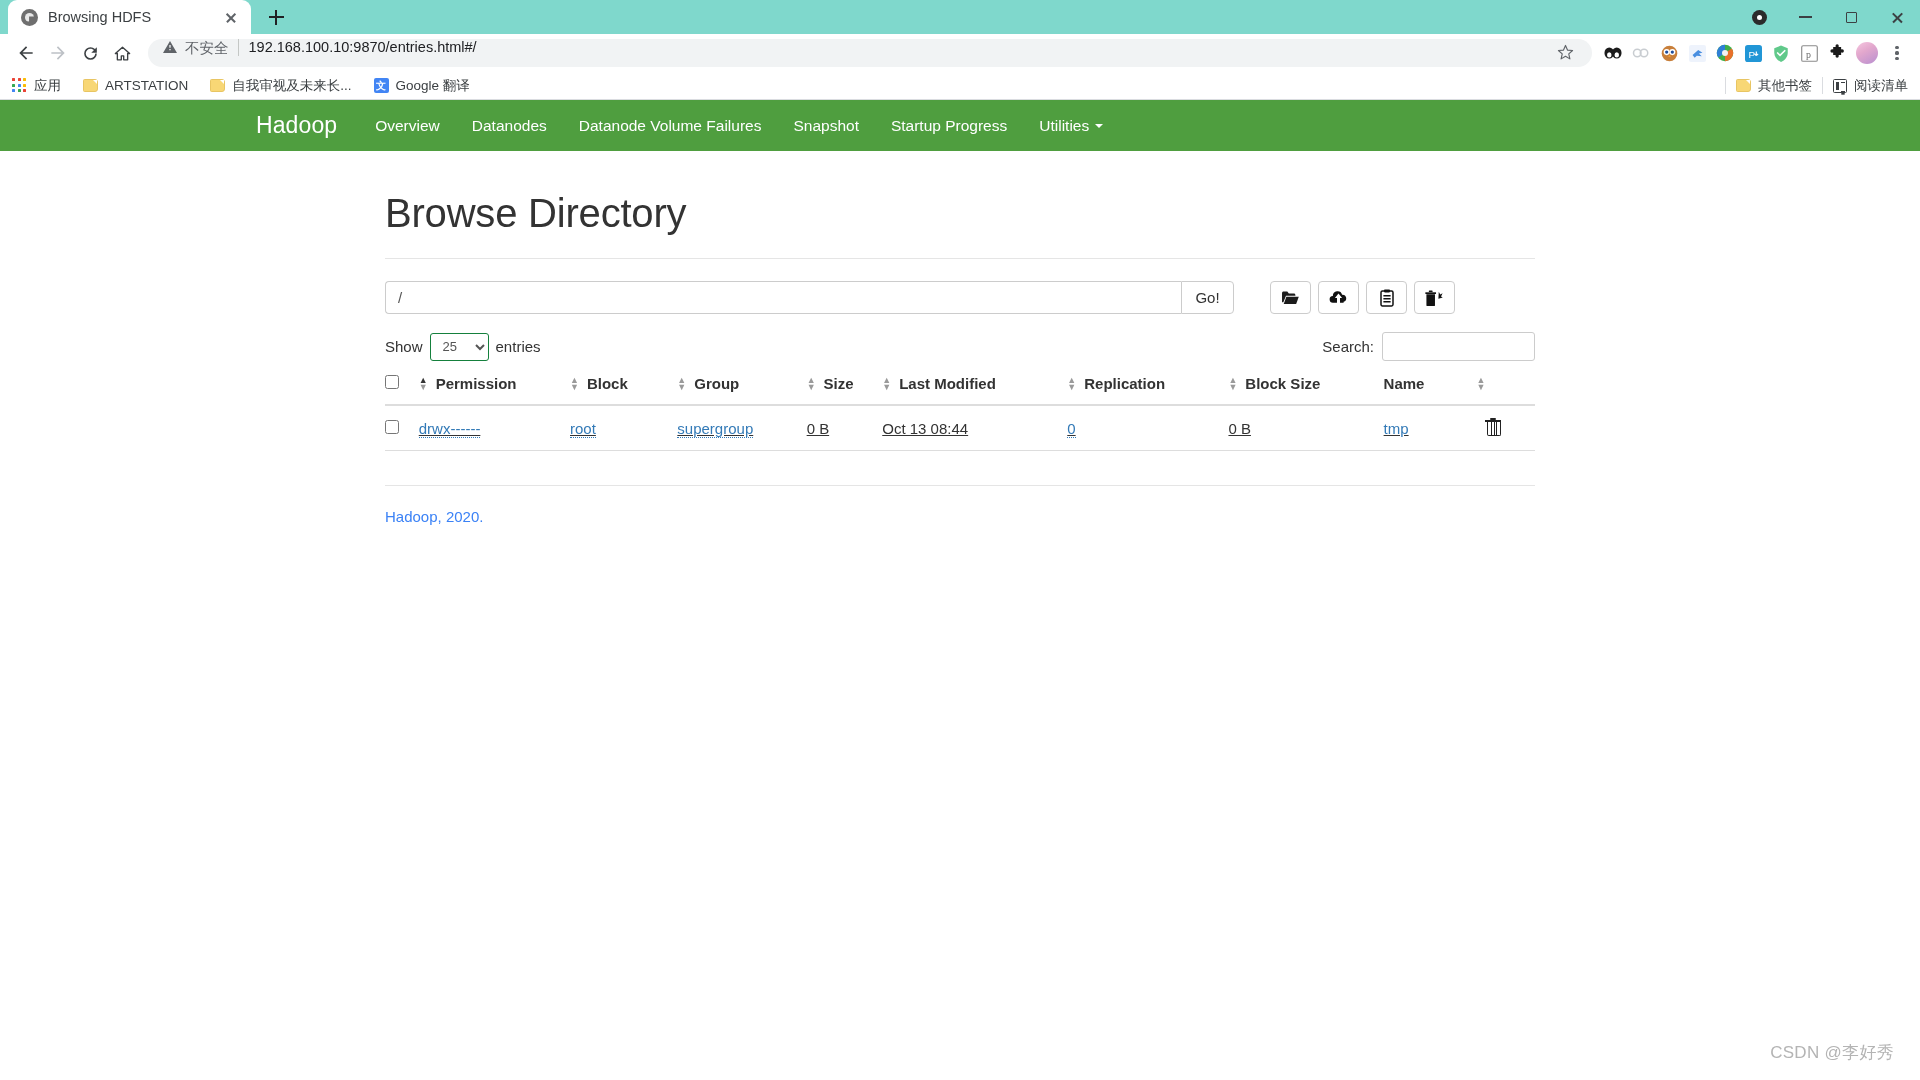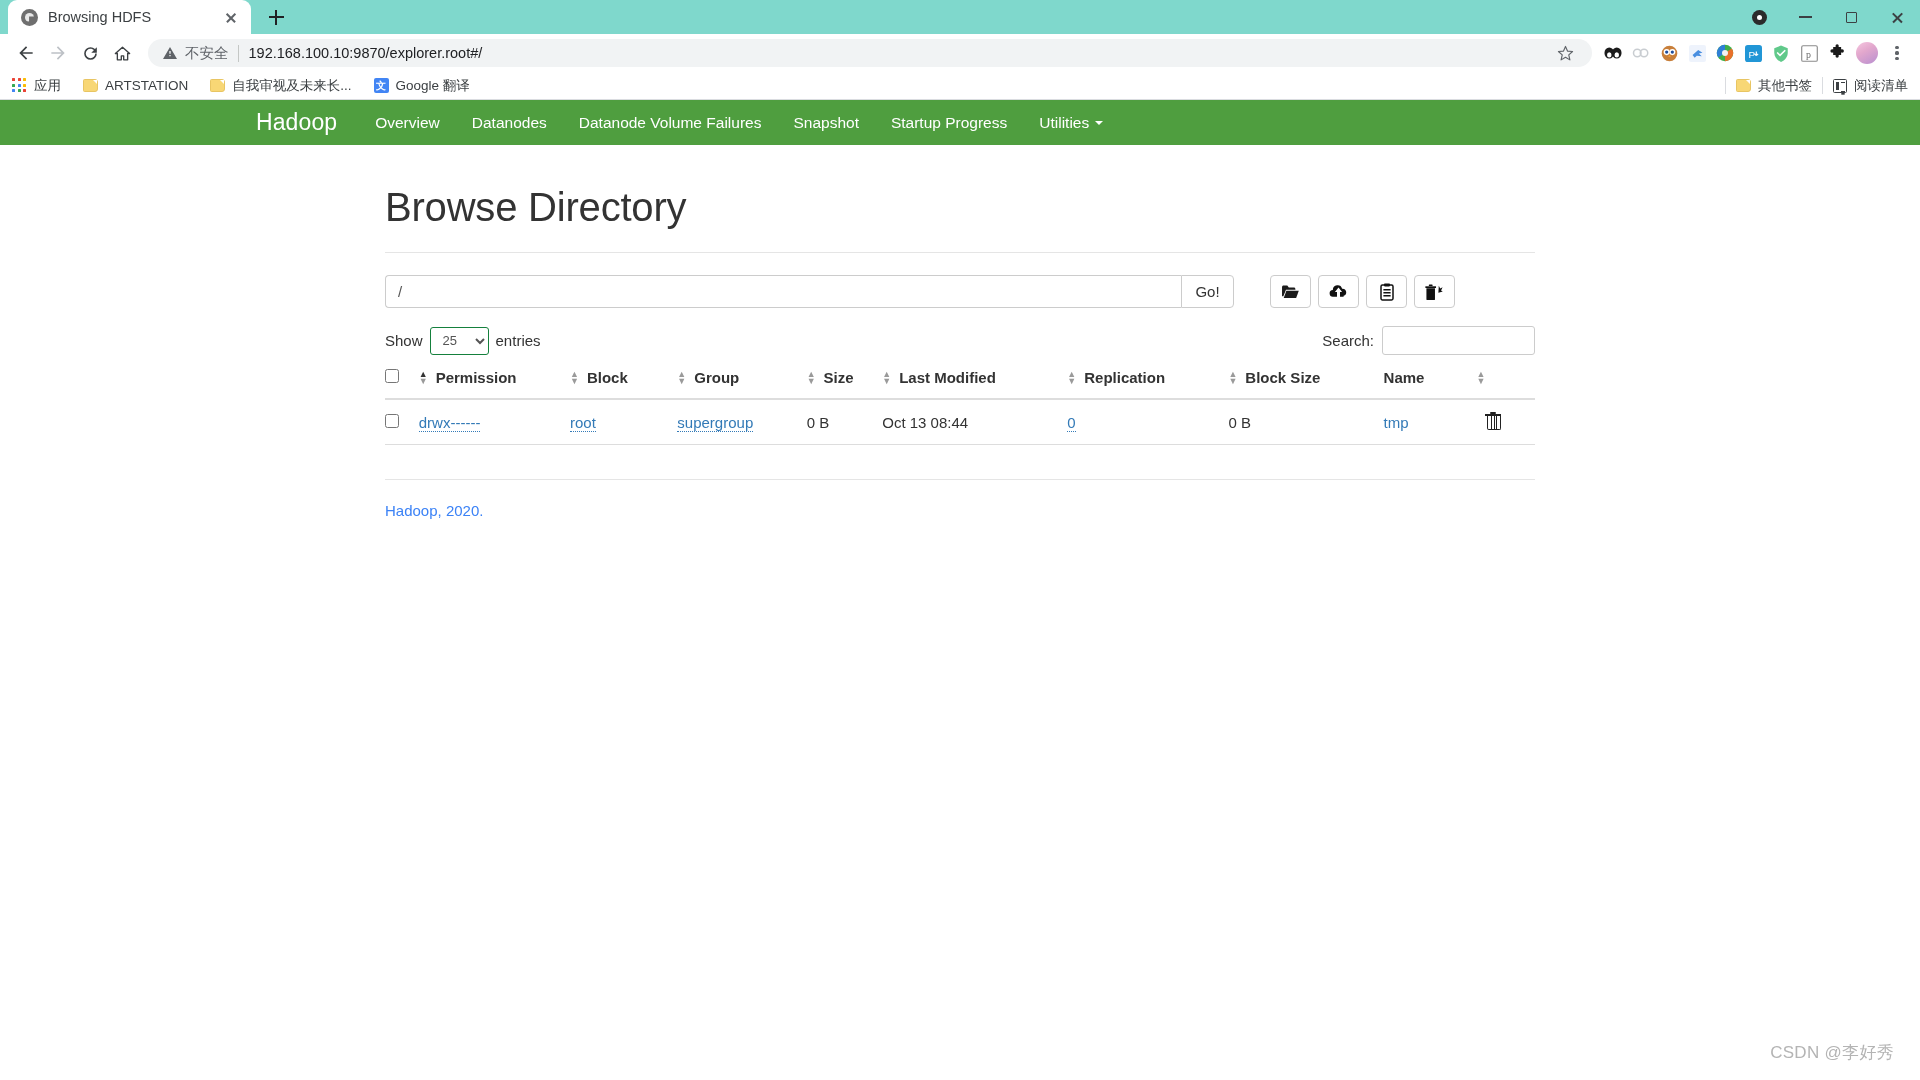--- a/index.html
+++ b/index.html
@@ -79,21 +79,21 @@
     height: 38px; background:#fff; display:flex; align-items:center;
     padding: 0 10px;
   }
   .nav-btn {
     width:32px;height:32px;display:flex;align-items:center;justify-content:center;
     cursor:pointer; flex:none; color:#3c4043;
   }
   .nav-btn.disabled { color:#bdc1c6; }
   .omnibox {
     flex:1; height:28px; background:#f1f3f4; border-radius:14px;
-    display:flex; align-items:center; padding:0 14px; margin:0 8px 0 10px;
+    display:flex; align-items:flex-start; padding:0 14px; margin:0 8px 0 10px;
     position:relative;
   }
   .warn-icon { width:16px;height:16px;flex:none;margin-right:7px; }
   .insecure-text { font-size:14.5px; color:#5f6368; margin-right:9px; white-space:nowrap;}
   .omni-sep { width:1px; height:17px; background:#c4c7c5; margin-right:10px; }
   .url-text { font-size:14.5px; color:#202124; white-space:nowrap; }
   .star-btn { width:26px;height:26px;display:flex;align-items:center;justify-content:center;flex:none;cursor:pointer;}
   .ext-icons { display:flex; align-items:center; gap:2px; flex:none; }
   .ext { width:26px;height:26px;display:flex;align-items:center;justify-content:center;cursor:pointer;font-size:15px;line-height:1;}
   .avatar-btn{ width:22px;height:22px;border-radius:50%;overflow:hidden;flex:none;margin:0 4px;
@@ -121,21 +121,21 @@
   .read-ic{ width:14px;height:14px;border:1.4px solid #3c4043;border-radius:1.5px;position:relative;flex:none;}
   .read-ic::before{content:"";position:absolute;left:2px;top:2px;width:3px;height:8px;background:#3c4043;}
   .read-ic::after{content:"";position:absolute;left:6.5px;top:2px;width:4px;height:8px;
       border-top:1.3px solid #3c4043;border-bottom:1.3px solid #3c4043;
       box-shadow:0 3px 0 -0.3px #3c4043;}
 
   
   .page { background:#fff; height: calc(1080px - 100px); overflow:hidden; }
 
   .navbar {
-    background:#4f9e3f; height:45px; width:100%;
+    background:#4f9e3f; height:51px; width:100%;
     display:flex; align-items:center;
   }
   .navbar-inner { width:1420px; margin:0 auto; display:flex; align-items:center; padding-left:6px;}
   .brand {
     color:#fff; font-size:23px; letter-spacing:.1px; margin-right:38px; cursor:pointer;
     font-family:"Liberation Sans", sans-serif;
   }
   .navlink {
     color:#ffffff; font-size:15.5px; margin-right:32px; cursor:pointer; white-space:nowrap;
   }
@@ -188,20 +188,21 @@
     padding:0 0 12px 0; border-bottom:2px solid #dddddd; white-space:nowrap;
     vertical-align:bottom;
   }
   .th-inner { display:flex; align-items:center; gap:8px; }
   .sort-ic { display:inline-flex; flex-direction:column; gap:1px; flex:none; }
   .sort-ic i { font-style:normal; font-size:9px; line-height:6px; color:#9a9a9a; }
   .sort-ic.active i.up { color:#333; }
   table.hdfs tbody td {
     font-size:15px; color:#333; padding:12px 0; border-bottom:1px solid #dddddd;
     vertical-align:middle;
+    text-decoration:underline;
   }
   .lnk-dotted { color:#337ab7; text-decoration:none; border-bottom:1px dotted #337ab7; cursor:pointer; }
   .lnk-plain { color:#337ab7; text-decoration:none; cursor:pointer; }
   input[type=checkbox].cb { width:14px;height:14px;margin:0;cursor:pointer;}
 
   .trash {
     width:16px;height:17px;cursor:pointer;position:relative;display:inline-block;
   }
   .trash::before{
     content:""; position:absolute; left:2px; top:4px; width:12px; height:13px;
@@ -285,21 +286,21 @@
     </div>
 
     <div class="omnibox">
       <span class="warn-icon">
         <svg width="16" height="16" viewBox="0 0 24 24">
             <path d="M12 3L1.5 21h21L12 3zm1 14h-2v-2h2v2zm0-4h-2V9h2v4z" fill="#5f6368"></path>
           </svg>
       </span>
       <span class="insecure-text">不安全</span>
       <span class="omni-sep"></span>
-      <span class="url-text">192.168.100.10:9870/explorer.root#/</span>
+      <span class="url-text">192.168.100.10:9870/entries.html#/</span>
       <span style="flex:1"></span>
       <span class="star-btn">
         <svg width="17" height="17" viewBox="0 0 24 24">
             <path d="M12 17.3l-6.2 3.7 1.6-7L2 9.2l7.2-.6L12 2l2.8 6.6 7.2.6-5.4 4.8 1.6 7z" fill="none" stroke="#5f6368" stroke-width="1.6" stroke-linejoin="round"></path>
           </svg>
       </span>
     </div>
 
     <div class="ext-icons">
       <span class="ext">

